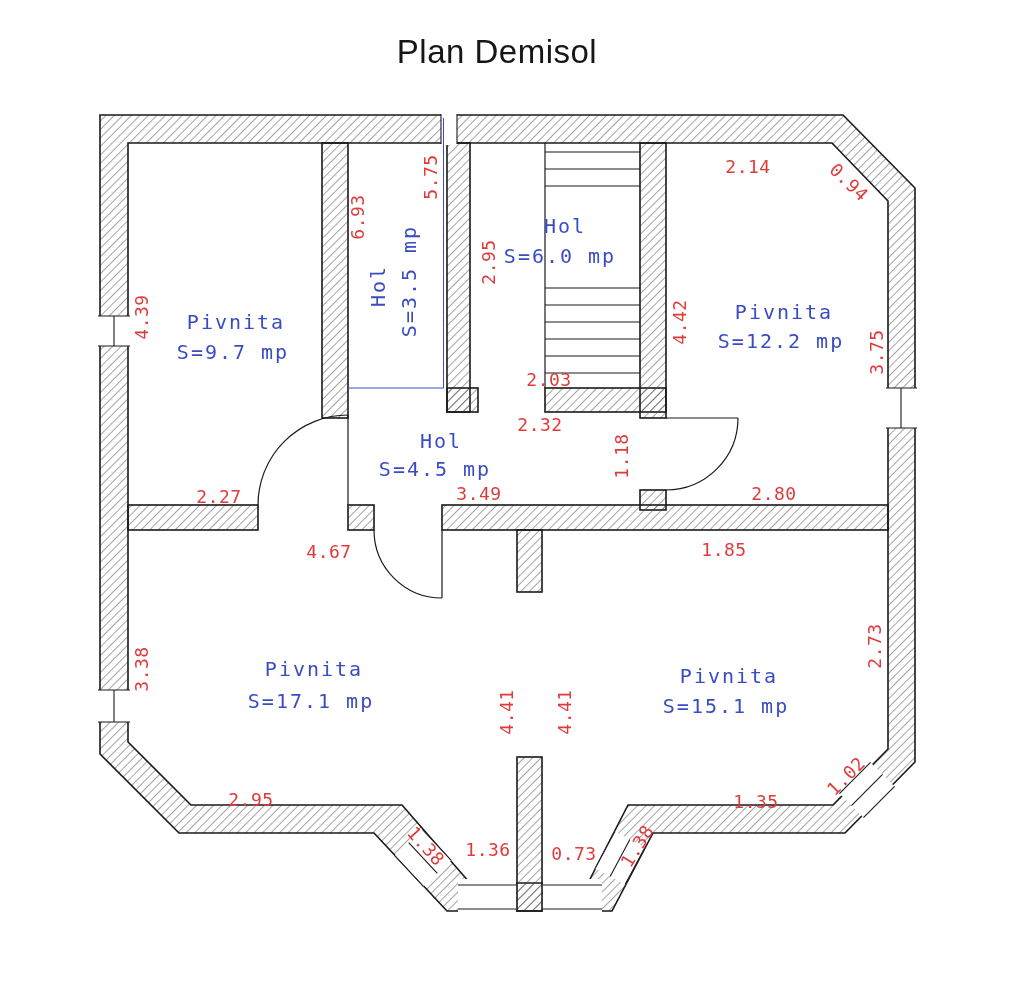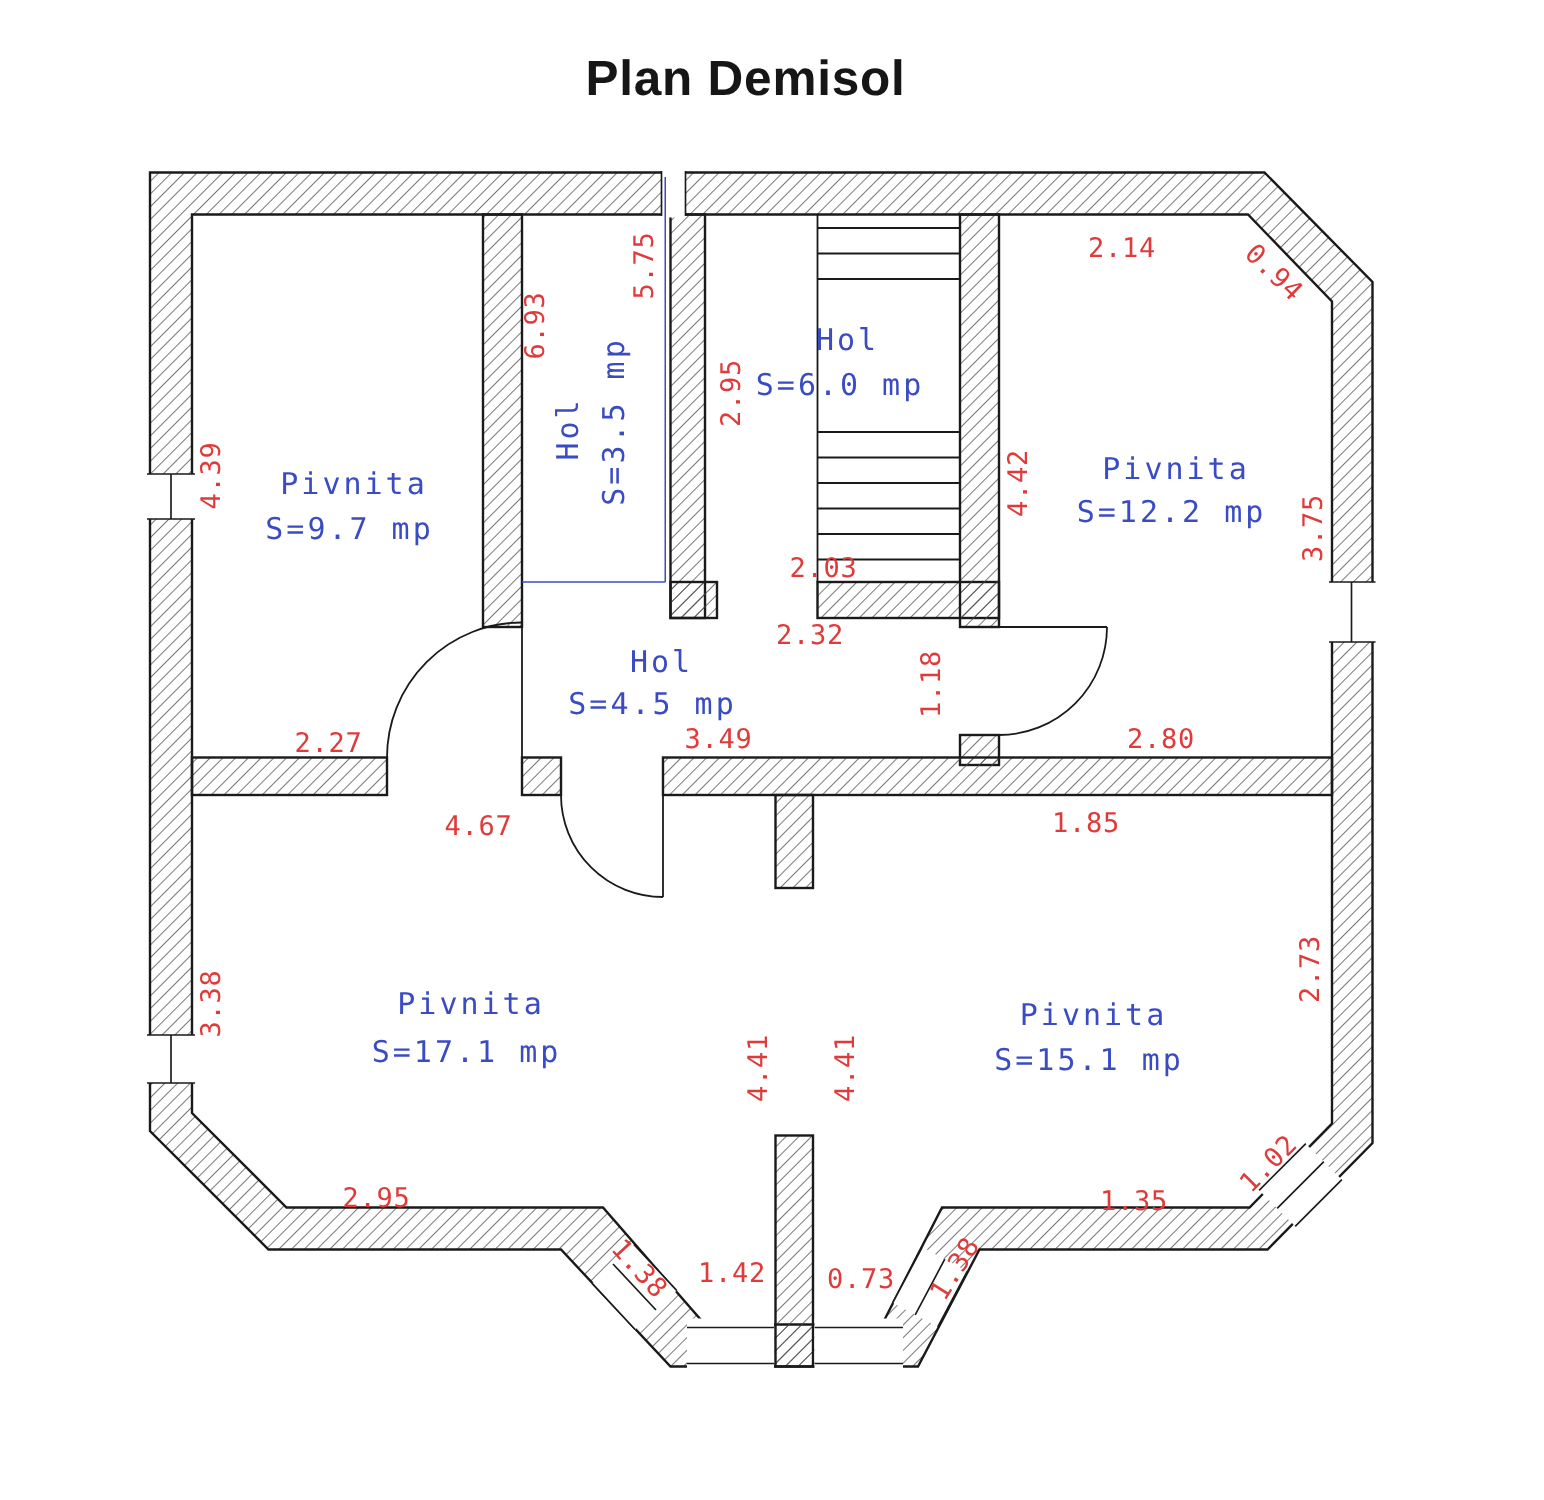--- a/index.html
+++ b/index.html
@@ -1,19 +1,19 @@
 <!DOCTYPE html>
 <html><head>
 <meta charset="utf-8">
 <style>
   html,body{margin:0;padding:0;background:#ffffff;}
   .stage{position:relative;width:1029px;height:1000px;background:#ffffff;overflow:hidden;
          font-family:"DejaVu Sans Mono",monospace;}
   .title{position:absolute;left:497px;top:52px;transform:translate(-50%,-50%);
-         font-family:"Liberation Sans",sans-serif;font-size:33px;font-weight:700;
+         font-family:"Liberation Sans",sans-serif;font-size:33px;font-weight:400;
          color:#161616;letter-spacing:.5px;white-space:nowrap;}
   .dim{position:absolute;transform:translate(-50%,-50%);font-size:18px;color:#e03b3b;
        letter-spacing:.5px;white-space:nowrap;}
   .room{position:absolute;transform:translate(-50%,-50%);font-size:20px;color:#3a4cc4;
         letter-spacing:2px;white-space:nowrap;}
   svg.plan{position:absolute;left:0;top:0;}
 </style>
 </head>
 <body>
 
@@ -141,27 +141,27 @@
   <div class="dim" style="left:849px;top:182px;transform:translate(-50%,-50%) rotate(44deg)">0.94</div>
   <div class="dim" style="left:141px;top:317px;transform:translate(-50%,-50%) rotate(-90deg)">4.39</div>
   <div class="dim" style="left:679px;top:322px;transform:translate(-50%,-50%) rotate(-90deg)">4.42</div>
   <div class="dim" style="left:876px;top:352px;transform:translate(-50%,-50%) rotate(-90deg)">3.75</div>
   <div class="dim" style="left:549px;top:379px">2.03</div>
   <div class="dim" style="left:540px;top:424px">2.32</div>
   <div class="dim" style="left:621px;top:456px;transform:translate(-50%,-50%) rotate(-90deg)">1.18</div>
   <div class="dim" style="left:219px;top:496px">2.27</div>
   <div class="dim" style="left:479px;top:493px">3.49</div>
   <div class="dim" style="left:774px;top:493px">2.80</div>
-  <div class="dim" style="left:319px;top:551px">4.67</div>
+  <div class="dim" style="left:329px;top:551px">4.67</div>
   <div class="dim" style="left:724px;top:549px">1.85</div>
   <div class="dim" style="left:141px;top:669px;transform:translate(-50%,-50%) rotate(-90deg)">3.38</div>
   <div class="dim" style="left:874px;top:646px;transform:translate(-50%,-50%) rotate(-90deg)">2.73</div>
   <div class="dim" style="left:251px;top:799px">2.95</div>
   <div class="dim" style="left:506px;top:712px;transform:translate(-50%,-50%) rotate(-90deg)">4.41</div>
   <div class="dim" style="left:564px;top:712px;transform:translate(-50%,-50%) rotate(-90deg)">4.41</div>
   <div class="dim" style="left:846px;top:776px;transform:translate(-50%,-50%) rotate(-45deg)">1.02</div>
   <div class="dim" style="left:756px;top:801px">1.35</div>
   <div class="dim" style="left:426px;top:846px;transform:translate(-50%,-50%) rotate(48deg)">1.38</div>
-  <div class="dim" style="left:488px;top:849px">1.42</div>
+  <div class="dim" style="left:488px;top:849px">1.36</div>
   <div class="dim" style="left:574px;top:853px">0.73</div>
   <div class="dim" style="left:637px;top:846px;transform:translate(-50%,-50%) rotate(-58deg)">1.38</div>
 
 </div>
 
 </body></html>

